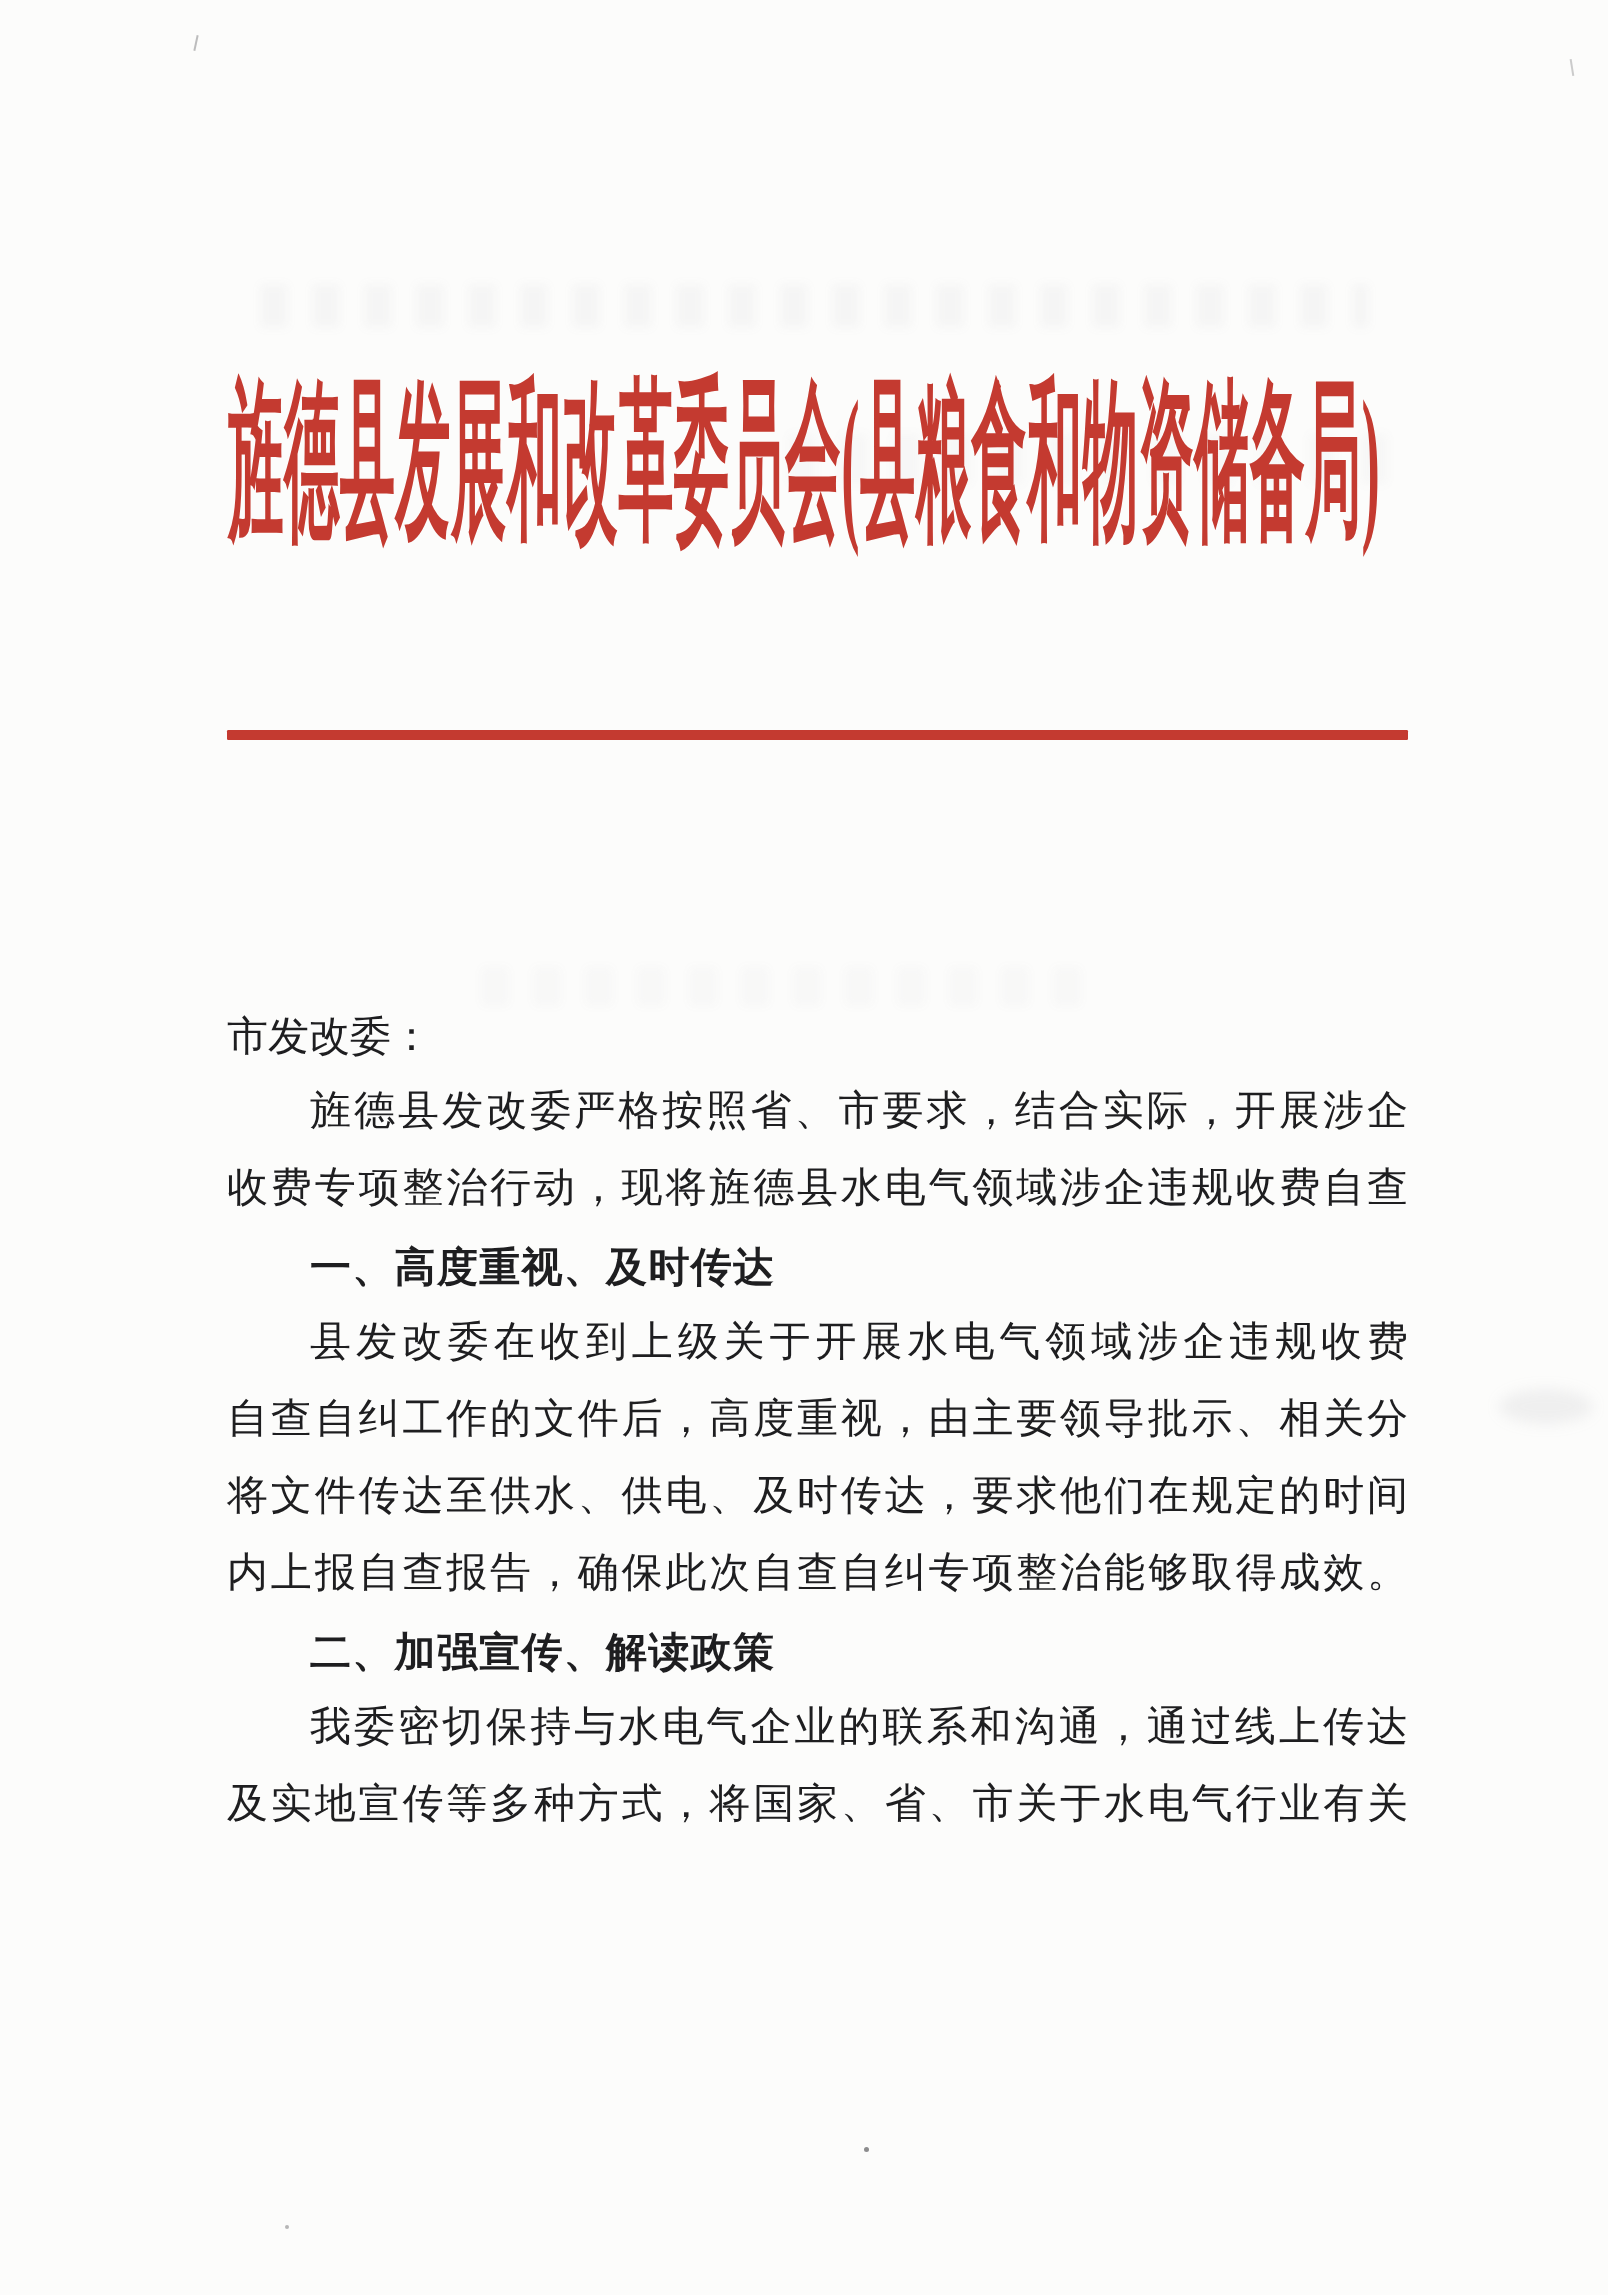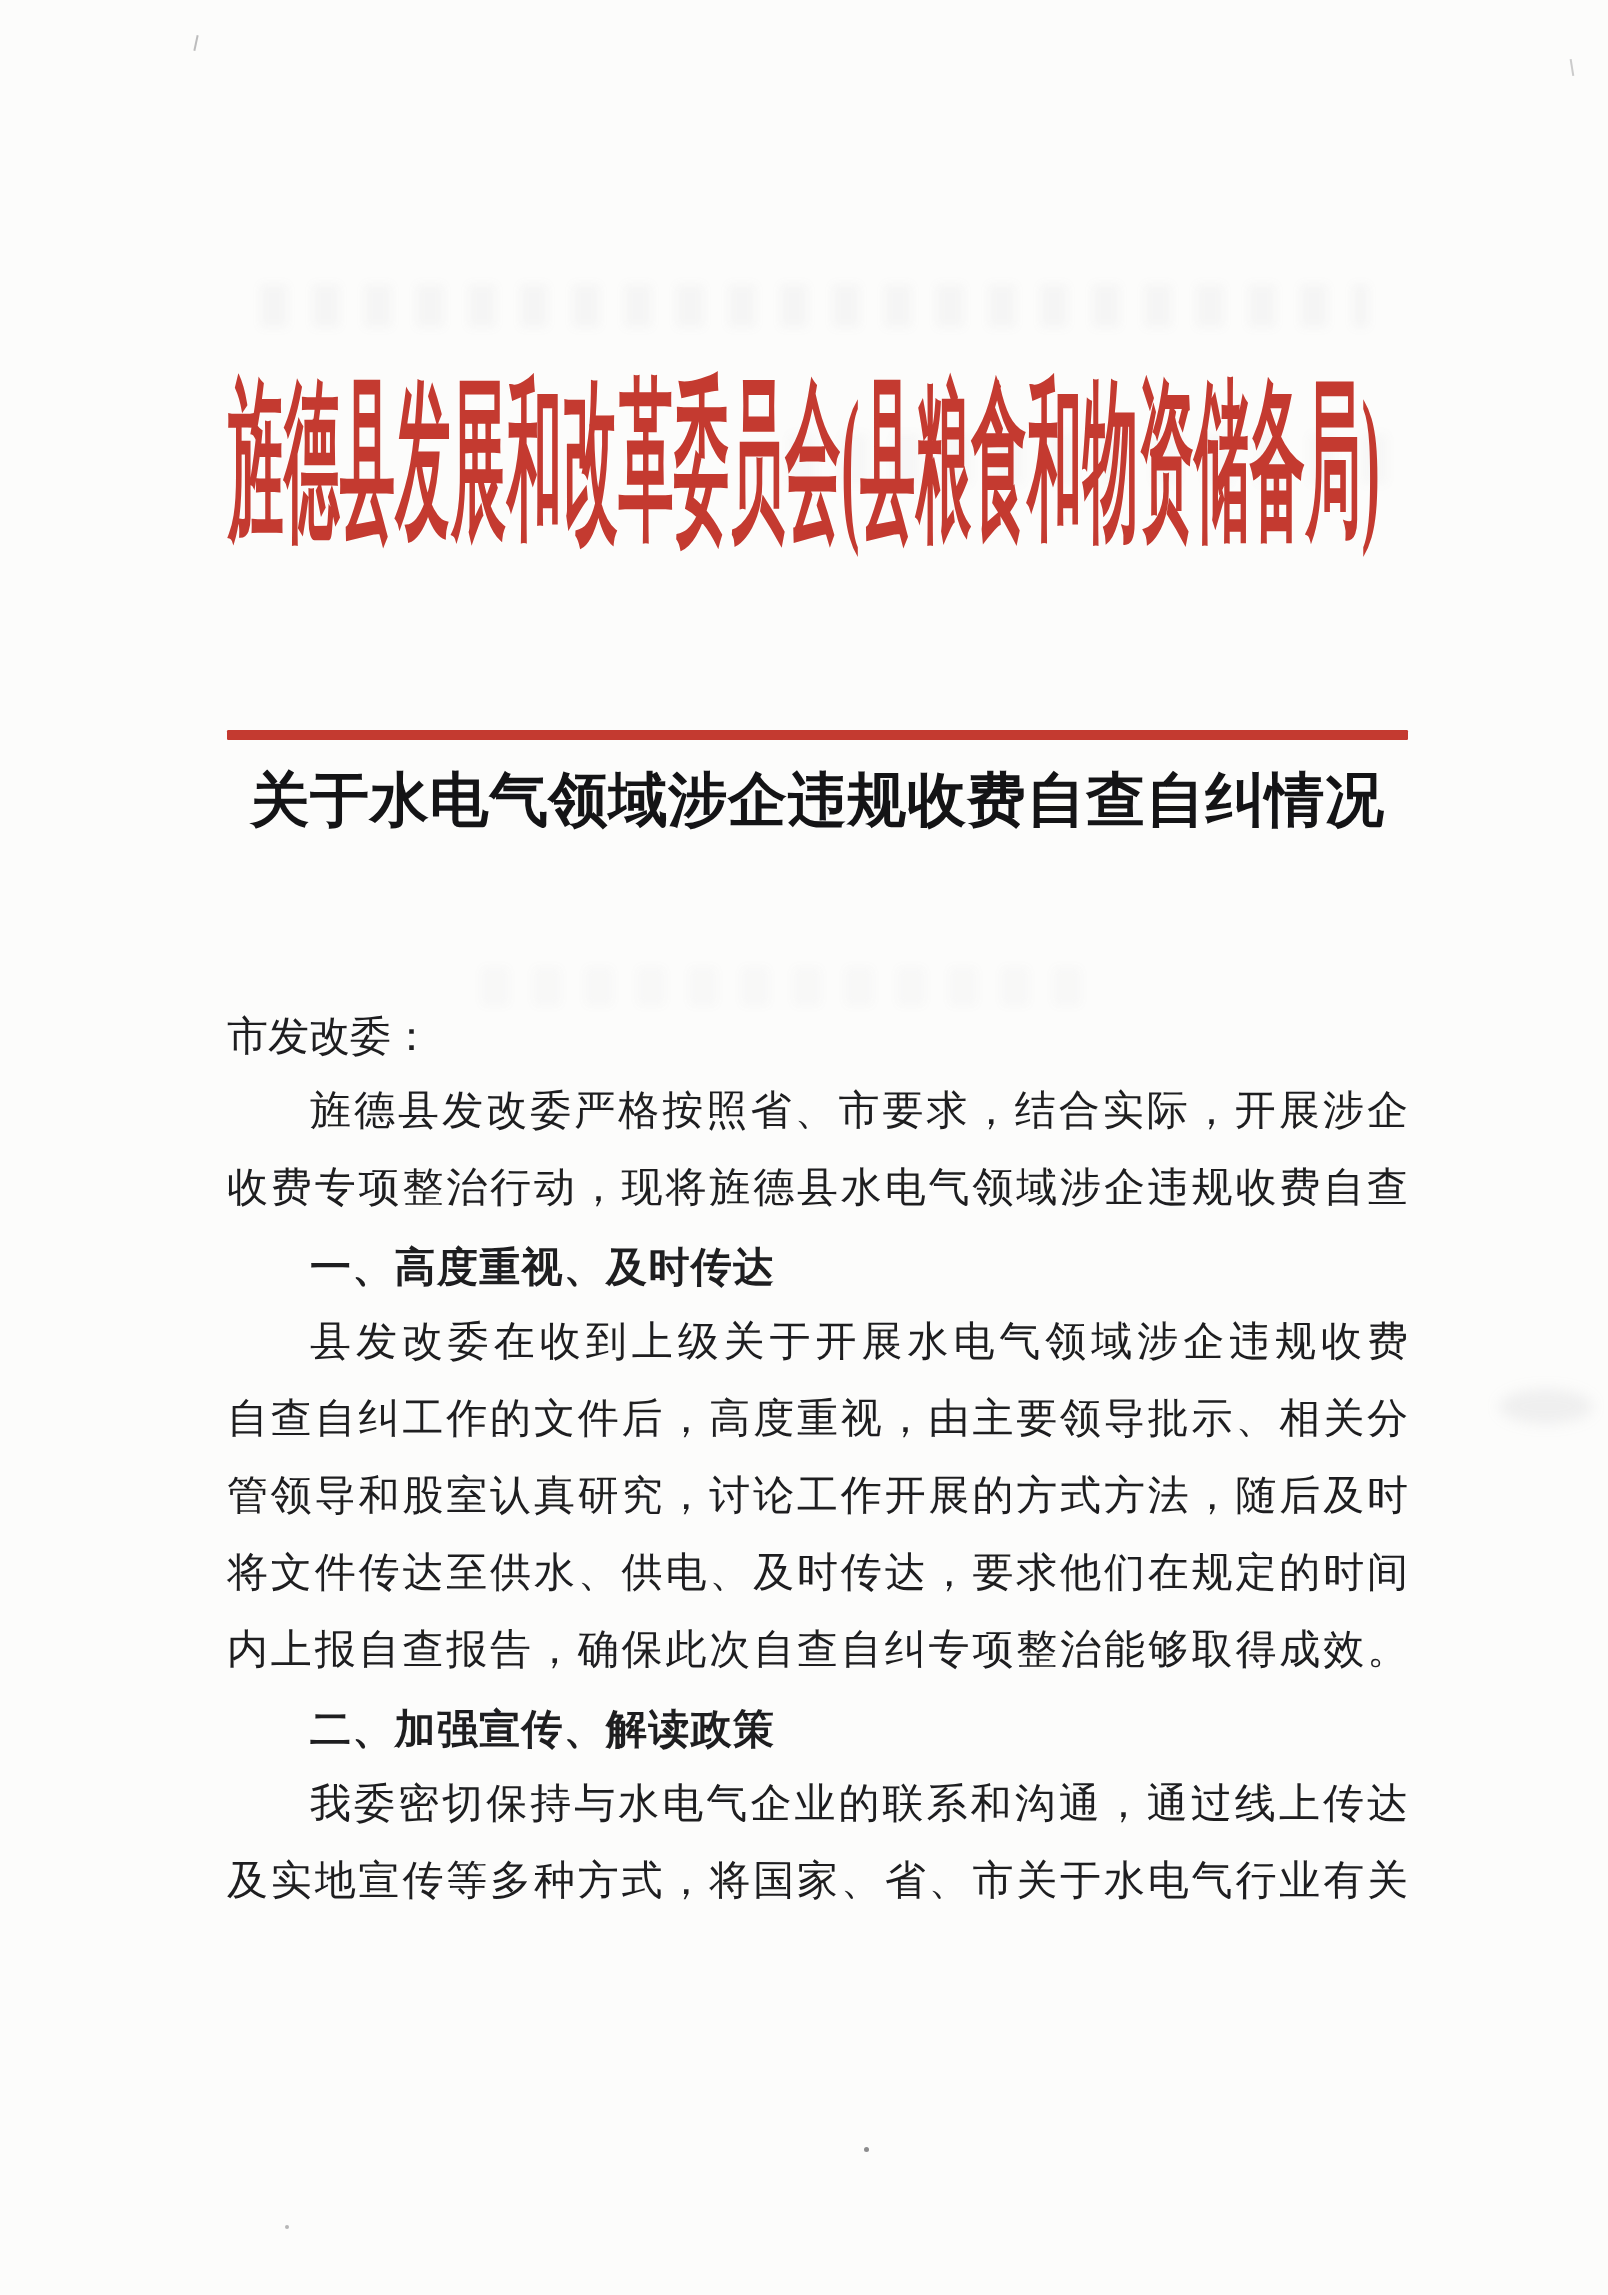--- a/index.html
+++ b/index.html
@@ -95,31 +95,29 @@
   <div class="speck l1"></div>
   <div class="speck l2"></div>
 
   <div class="letterhead">
     <span>旌德县发展和改革委员会(县粮食和物资储备局)</span>
   </div>
 
   <div class="red-line"></div>
 
   <div class="doc-title">
-    <div>关于水电气领域涉企违规收费自查自纠情况</div>
   </div>
 
   <div class="body-block">
       <div class="line salutation">市发改委：</div>
       <div class="line indent fill">旌德县发改委严格按照省、市要求，结合实际，开展涉企</div>
       <div class="line fill">收费专项整治行动，现将旌德县水电气领域涉企违规收费自查</div>
       <div class="line heading indent">一、高度重视、及时传达</div>
       <div class="line indent fill">县发改委在收到上级关于开展水电气领域涉企违规收费</div>
       <div class="line fill">自查自纠工作的文件后，高度重视，由主要领导批示、相关分</div>
-      <div class="line fill">管领导和股室认真研究，讨论工作开展的方式方法，随后及时</div>
       <div class="line fill">将文件传达至供水、供电、及时传达，要求他们在规定的时间</div>
       <div class="line fill">内上报自查报告，确保此次自查自纠专项整治能够取得成效。</div>
       <div class="line heading indent">二、加强宣传、解读政策</div>
       <div class="line indent fill">我委密切保持与水电气企业的联系和沟通，通过线上传达</div>
       <div class="line fill">及实地宣传等多种方式，将国家、省、市关于水电气行业有关</div>
     </div>
 
 </div>
 
 

